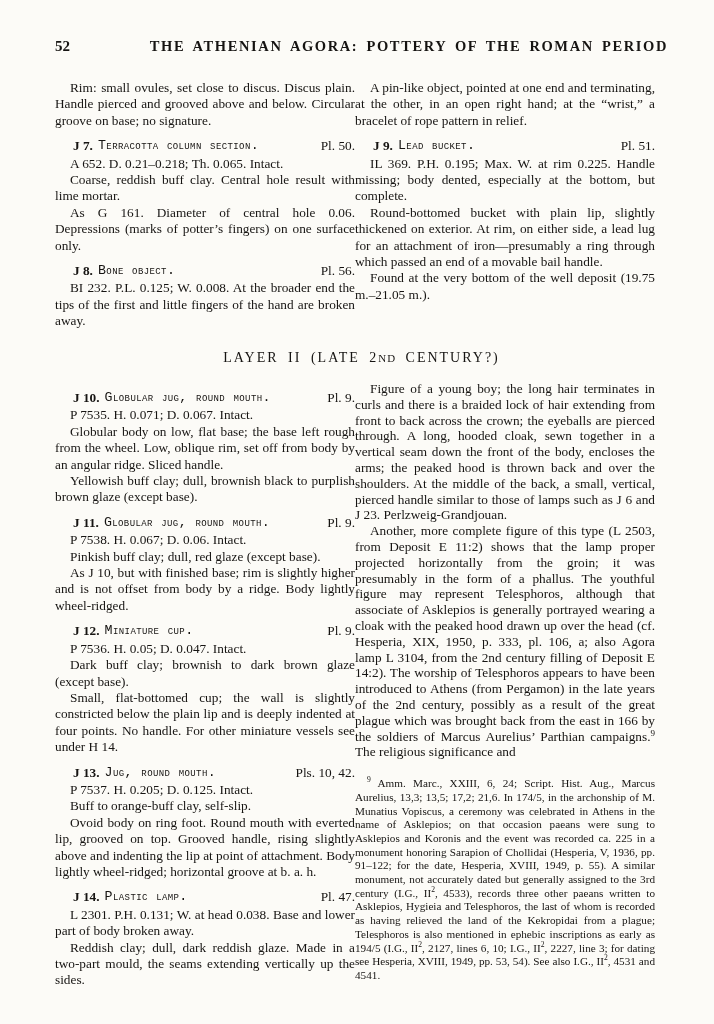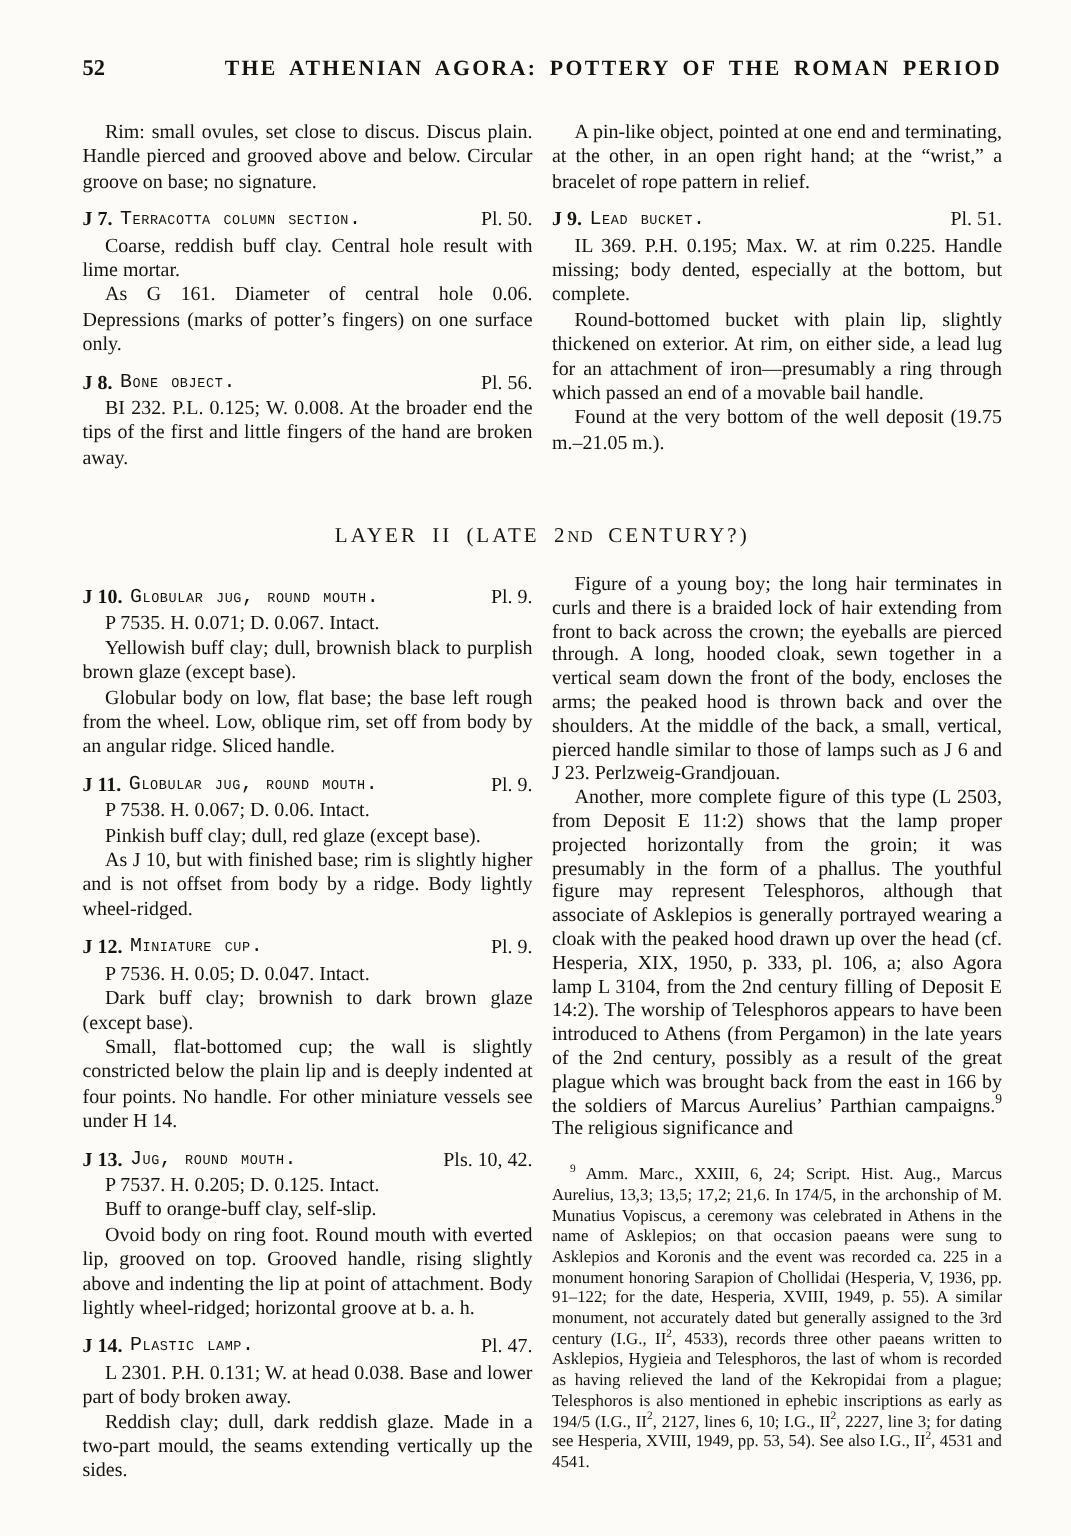--- a/index.html
+++ b/index.html
@@ -34,42 +34,41 @@
   .booktitle {
     text-align: right;
     font-size: 14.5px;
     font-weight: 700;
     letter-spacing: 1.6px;
     word-spacing: 3px;
   }
   
   .cols {
     display: flex;
-    gap: 13px;
   }
   .col {
     width: 300px;
     flex: 0 0 300px;
   }
   .row1 { min-height: 258px; }
   
   .t {
     margin: 0;
     font-size: 13.3px;
     line-height: 16.4px;
     text-align: justify;
     text-indent: 15px;
     hyphens: none;
   }
   .t.tight { line-height: 15.8px; }
   
   .ehead {
     display: flex;
     align-items: flex-end;
-    margin: 9px 0 1px 0;
+    margin: 9px 0 1px 18px;
     font-size: 13.3px;
     line-height: 16.4px;
   }
   .enum { font-weight: 700; white-space: nowrap; }
   .etitle {
     flex: 1;
     margin-left: 5px;
     font-variant: small-caps;
     letter-spacing: 0.4px;
     font-family: Liberation Mono, monospace;
@@ -110,20 +109,21 @@
   <div class="cols row1">
     <div class="col">
       <p class="t">Rim: small ovules, set close to discus. Discus plain. Handle pierced and grooved above and below. Circular groove on base; no signature.</p>
 
       <div>
         <div class="ehead">
           <span class="enum">J 7.</span>
           <span class="etitle">Terracotta column section.</span>
           <span class="eplate">Pl. 50.</span>
         </div>
+        <p class="t">A 652. D. 0.21–0.218; Th. 0.065. Intact.</p>
         <p class="t">Coarse, reddish buff clay. Central hole result with lime mortar.</p>
         <p class="t"><span>As </span><span class="rb">G 161</span><span>. Diameter of central hole 0.06. Depressions (marks of potter’s fingers) on one surface only.</span></p>
       </div>
 
       <div>
         <div class="ehead">
           <span class="enum">J 8.</span>
           <span class="etitle">Bone object.</span>
           <span class="eplate">Pl. 56.</span>
         </div>
@@ -152,22 +152,22 @@
   <div class="cols">
     <div class="col">
 
       <div>
         <div class="ehead">
           <span class="enum">J 10.</span>
           <span class="etitle">Globular jug, round mouth.</span>
           <span class="eplate">Pl. 9.</span>
         </div>
         <p class="t">P 7535. H. 0.071; D. 0.067. Intact.</p>
+        <p class="t">Globular body on low, flat base; the base left rough from the wheel. Low, oblique rim, set off from body by an angular ridge. Sliced handle.</p>
         <p class="t">Yellowish buff clay; dull, brownish black to purplish brown glaze (except base).</p>
-        <p class="t">Globular body on low, flat base; the base left rough from the wheel. Low, oblique rim, set off from body by an angular ridge. Sliced handle.</p>
       </div>
 
       <div>
         <div class="ehead">
           <span class="enum">J 11.</span>
           <span class="etitle">Globular jug, round mouth.</span>
           <span class="eplate">Pl. 9.</span>
         </div>
         <p class="t">P 7538. H. 0.067; D. 0.06. Intact.</p>
         <p class="t">Pinkish buff clay; dull, red glaze (except base).</p>

